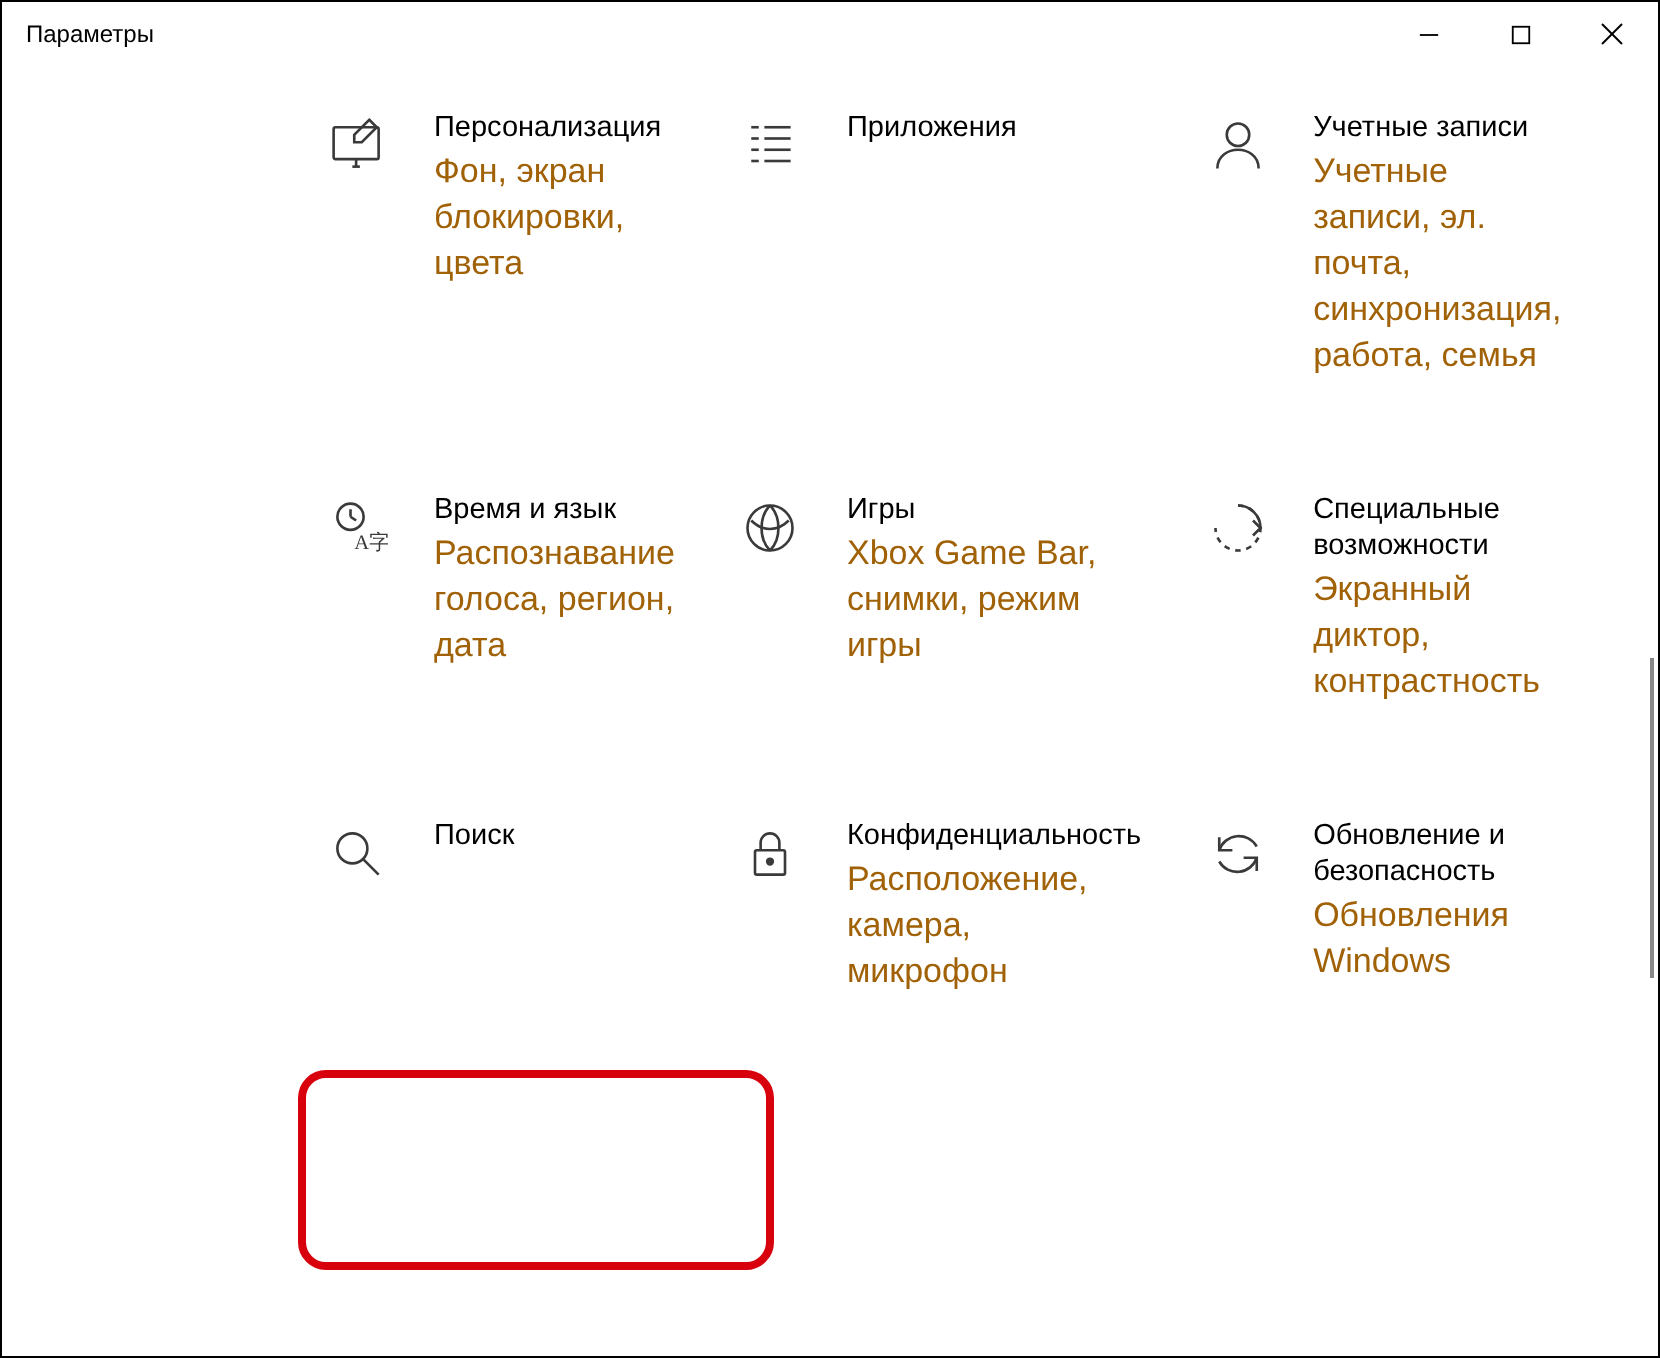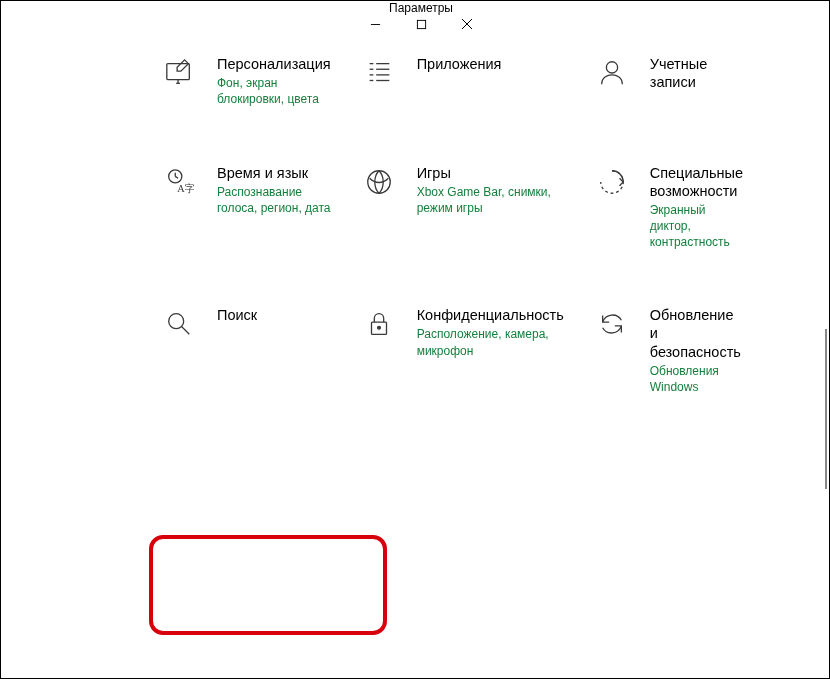--- a/index.html
+++ b/index.html
@@ -18,21 +18,20 @@
     display: flex;
     flex-direction: column;
   }
   .titlebar {
     height: 32px;
     display: flex;
     align-items: center;
     padding-left: 12px;
     font-size: 12px;
     color: #000;
-    flex-direction: column;
   }
   .titlebar-title { flex: 1; }
   .win-controls { display: flex; height: 100%; }
   .win-btn {
     width: 46px;
     display: flex;
     align-items: center;
     justify-content: center;
     font-size: 12px;
     color: #000;
@@ -69,22 +68,22 @@
   }
   .tile-icon svg { width: 30px; height: 30px; stroke: #3a3a3a; fill: none; stroke-width: 1.4; }
   .tile-text { padding-top: 0; }
   .tile-title {
     font-size: 14.5px;
     color: #000;
     line-height: 1.25;
     margin-bottom: 2px;
   }
   .tile-desc {
-    font-size: 12px;
-    color: #15803d;
+    font-size: 17px;
+    color: #a16207;
     line-height: 1.35;
     max-width: 190px;
   }
   .highlight {
     position: absolute;
     border: 4px solid #d8000c;
     border-radius: 14px;
     left: 148px;
     top: 502px;
     width: 238px;
@@ -166,20 +165,21 @@
 
       <div class="tile">
         <div class="tile-icon">
           <svg viewBox="0 0 32 32">
               <circle cx="16" cy="10" r="6"></circle>
               <path d="M5 28 C5 21 11 18 16 18 C21 18 27 21 27 28"></path>
             </svg>
         </div>
         <div class="tile-text">
           <div class="tile-title">Учетные записи</div>
+          <div class="tile-desc">Учетные записи, эл. почта, синхронизация, работа, семья</div>
         </div>
       </div>
 
       <div class="tile">
         <div class="tile-icon">
           <svg viewBox="0 0 32 32">
               <circle cx="12" cy="10" r="7"></circle>
               <line x1="12" y1="6" x2="12" y2="10"></line>
               <line x1="12" y1="10" x2="15" y2="12"></line>
               <text x="14" y="27" font-size="11" fill="#3a3a3a" stroke="none" font-family="Segoe UI">A字</text>

